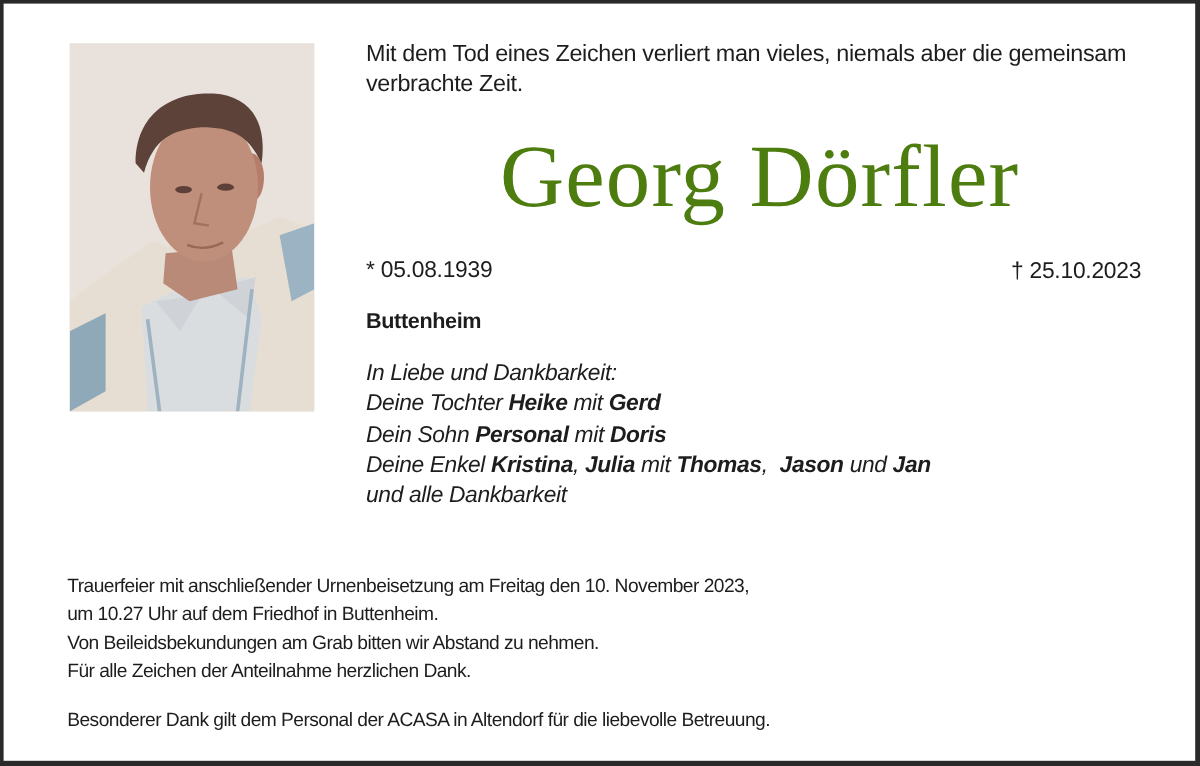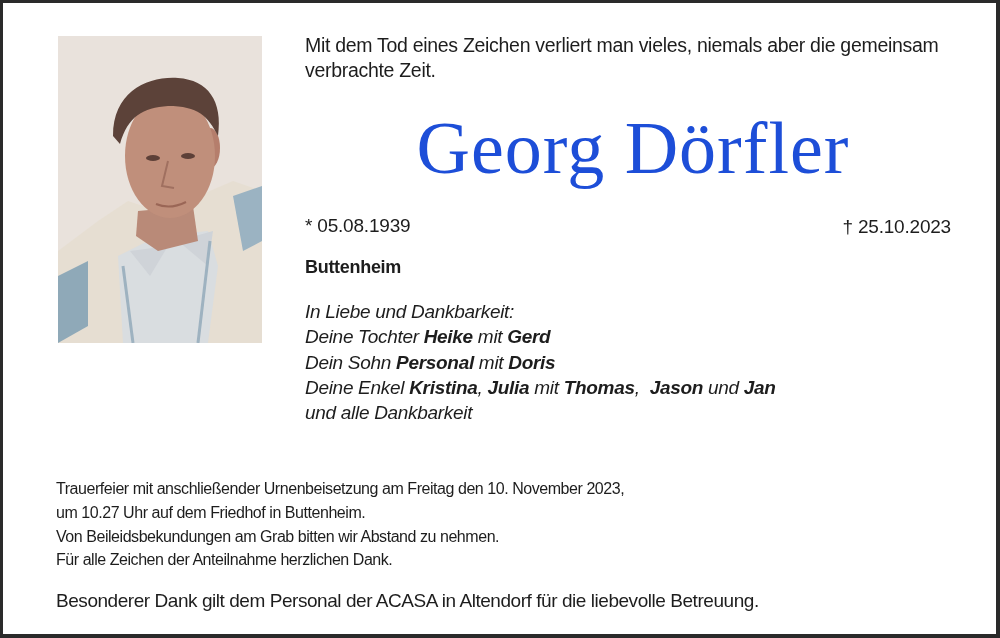--- a/index.html
+++ b/index.html
@@ -15,38 +15,38 @@
     background:#ece6e0;
   }
   .photo svg { display:block; }
   .motto {
     position:absolute; left:302px; top:30px; width:670px;
     font-size:19.5px; line-height:25px; letter-spacing:-0.3px;
   }
   .name {
     position:absolute; left:300px; top:100px; width:660px; text-align:center;
     font-family:"Liberation Serif", "DejaVu Serif", serif;
-    font-size:74px; line-height:90px; letter-spacing:1px; color:#1d4ed8;
+    font-size:74px; line-height:90px; letter-spacing:1px; color:#4d7c0f;
   }
   .birth { position:absolute; left:302px; top:212px; font-size:19px; letter-spacing:-0.2px; }
   .death { position:absolute; right:45px; top:213px; font-size:19px; letter-spacing:-0.2px; }
   .place { position:absolute; left:302px; top:254px; font-size:18px; font-weight:bold; letter-spacing:-0.3px; }
   .family {
     position:absolute; left:302px; top:296px; width:620px;
     font-size:19px; line-height:25.3px; letter-spacing:-0.3px;
   }
   .family .line { white-space:nowrap;font-style:italic; }
   .family b { font-weight:bold; }
   .notice {
     position:absolute; left:53px; top:474px; width:900px;
     font-size:16px; line-height:23.8px; letter-spacing:-0.45px;
   }
   .thanks {
     position:absolute; left:53px; top:586px; width:900px;
-    font-size:19px; line-height:24px; letter-spacing:-0.45px;
+    font-size:16px; line-height:24px; letter-spacing:-0.45px;
   }
 </style>
 </head>
 <body>
 
 <div class="frame">
 
   <div class="photo" title="Portrait of Georg Dörfler">
     <svg width="204" height="307" viewBox="0 0 204 307">
       <rect width="204" height="307" fill="#e9e2dc"></rect>

